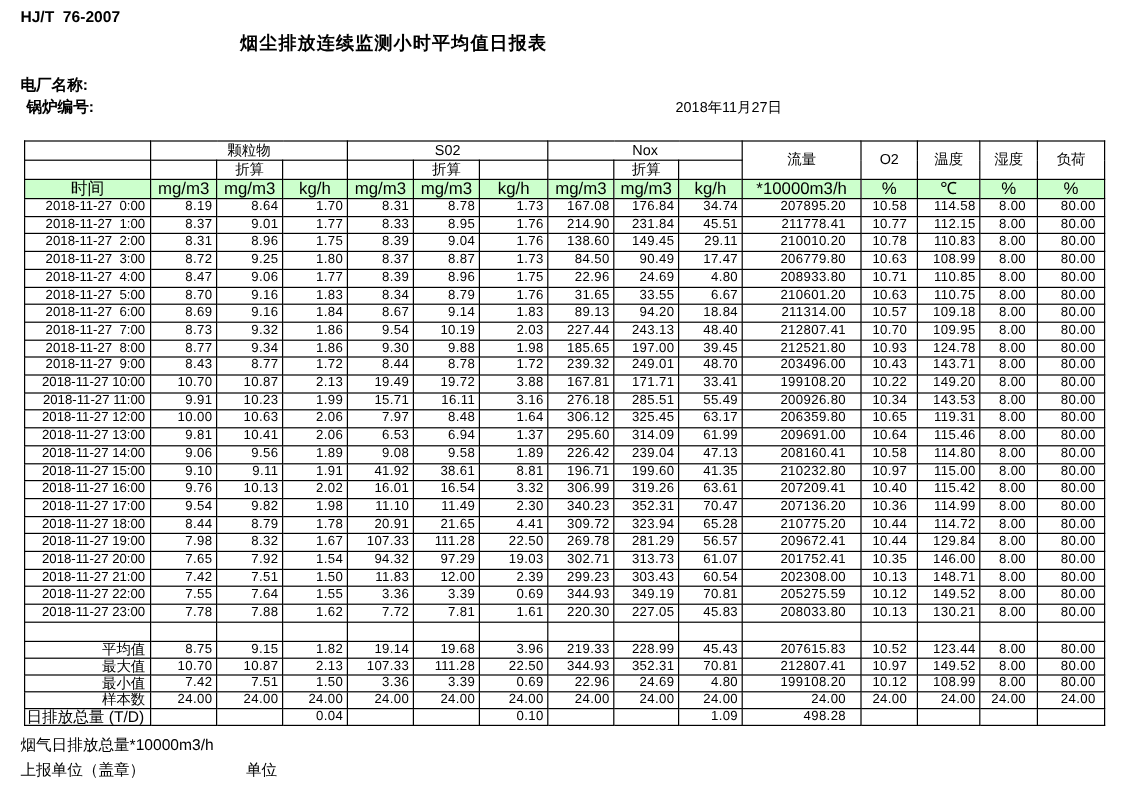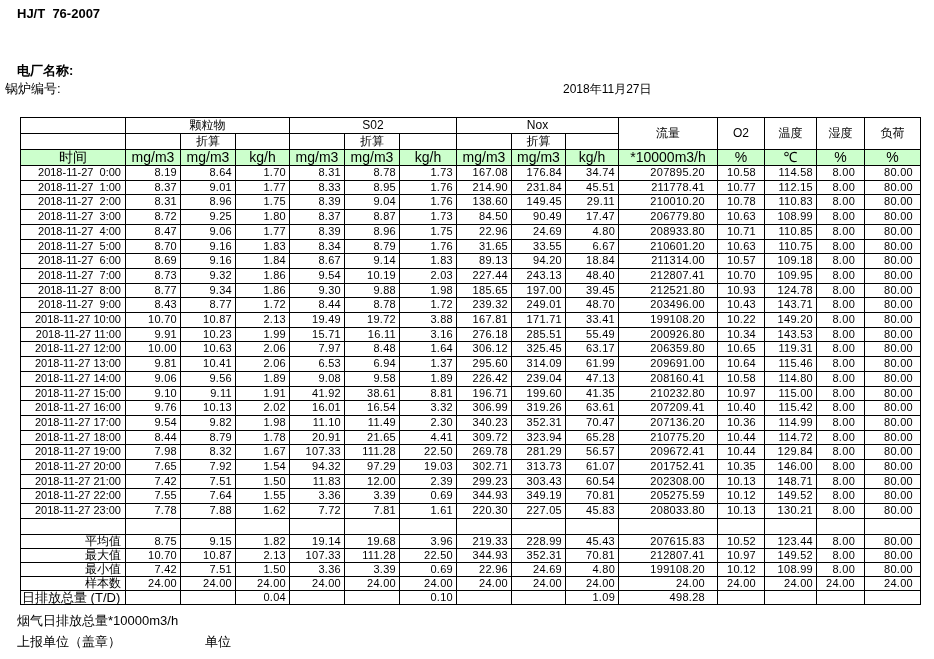--- a/index.html
+++ b/index.html
@@ -3,21 +3,21 @@
 <meta charset="utf-8">
 <style>
   * { box-sizing: border-box; }
   html,body { margin:0; padding:0; background:#ffffff; }
   body { width:934px; height:659px; font-family:"Liberation Sans", sans-serif; color:#000; }
   .page { position:relative; width:934px; height:659px; overflow:hidden; background:#fff; }
 
   .doc-code   { position:absolute; left:17px; top:6px;  font-weight:bold; font-size:13px; white-space:pre; }
   .title      { position:absolute; left:0;  top:27px; width:656px; text-align:center; font-weight:bold; font-size:15px; letter-spacing:1px; }
   .meta-plant { position:absolute; left:17px; top:62px; font-weight:bold; font-size:13px; }
-  .meta-boiler{ position:absolute; left:5px; top:80px; font-weight:normal; font-size:13px; }
+  .meta-boiler{ position:absolute; left:22px; top:80px; font-weight:bold; font-size:13px; }
   .date       { position:absolute; left:563px; top:81px; font-size:12px;text-align:right; }
 
   table { position:absolute; left:20px; top:117px; width:900px;
           border-collapse:collapse; table-layout:fixed; font-size:11px; }
   td { border:1px solid #000; padding:0 3px; white-space:pre; overflow:hidden; }
   thead td { height:15px; line-height:15px; }
   .h  { text-align:center; font-size:12px; }
   .u  { text-align:center; background:var(--green,#ccffcc); font-size:14px; }
   tbody td { height:13.7px; line-height:13.7px; }
   .t    { text-align:right; padding-right:4px; }
@@ -34,20 +34,21 @@
   .footer1 { position:absolute; left:17px;  top:612px; font-size:13px; }
   .footer2 { position:absolute; left:17px;  top:633px; font-size:13px;text-align:right; }
   .footer3 { position:absolute; left:205px; top:633px; font-size:13px;font-family:Liberation Serif, serif; }
 </style>
 </head>
 <body>
 
 <div class="page">
 
   <div class="doc-code">HJ/T  76-2007</div>
+  <div class="title">烟尘排放连续监测小时平均值日报表</div>
   <div class="meta-plant">电厂名称:</div>
   <div class="meta-boiler">锅炉编号:</div>
   <div class="date">2018年11月27日</div>
 
   <table id="tbl">
     <colgroup id="cols">
         <col style="width: 105px;">
         <col style="width: 55px;">
         <col style="width: 55px;">
         <col style="width: 54px;">

